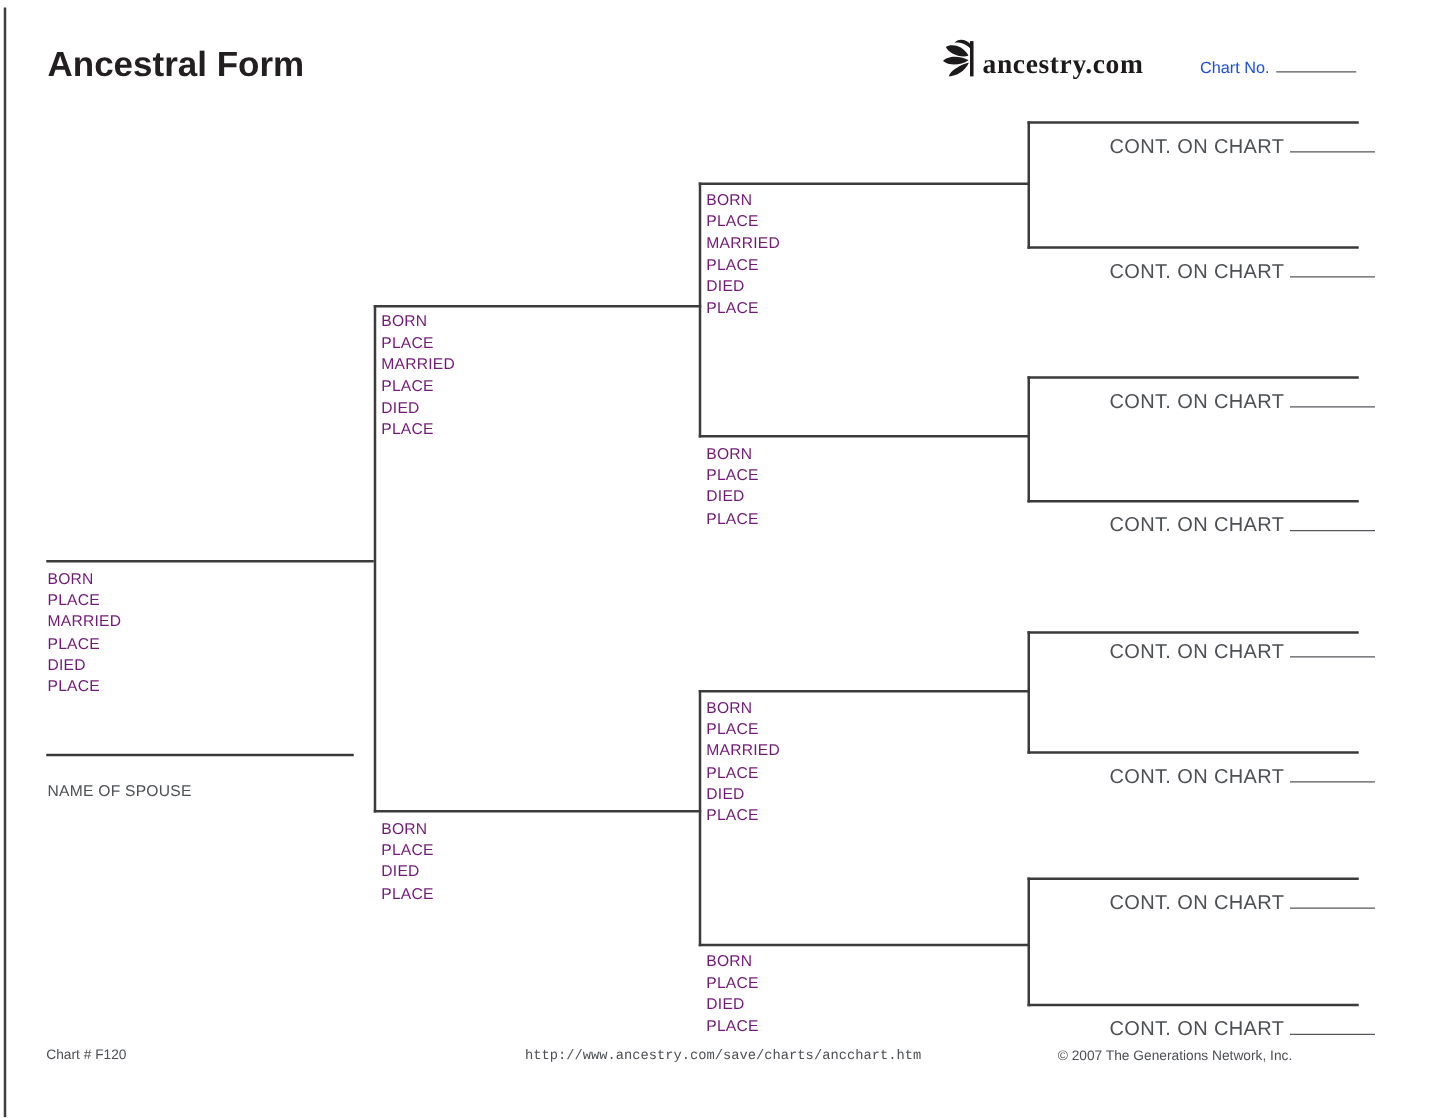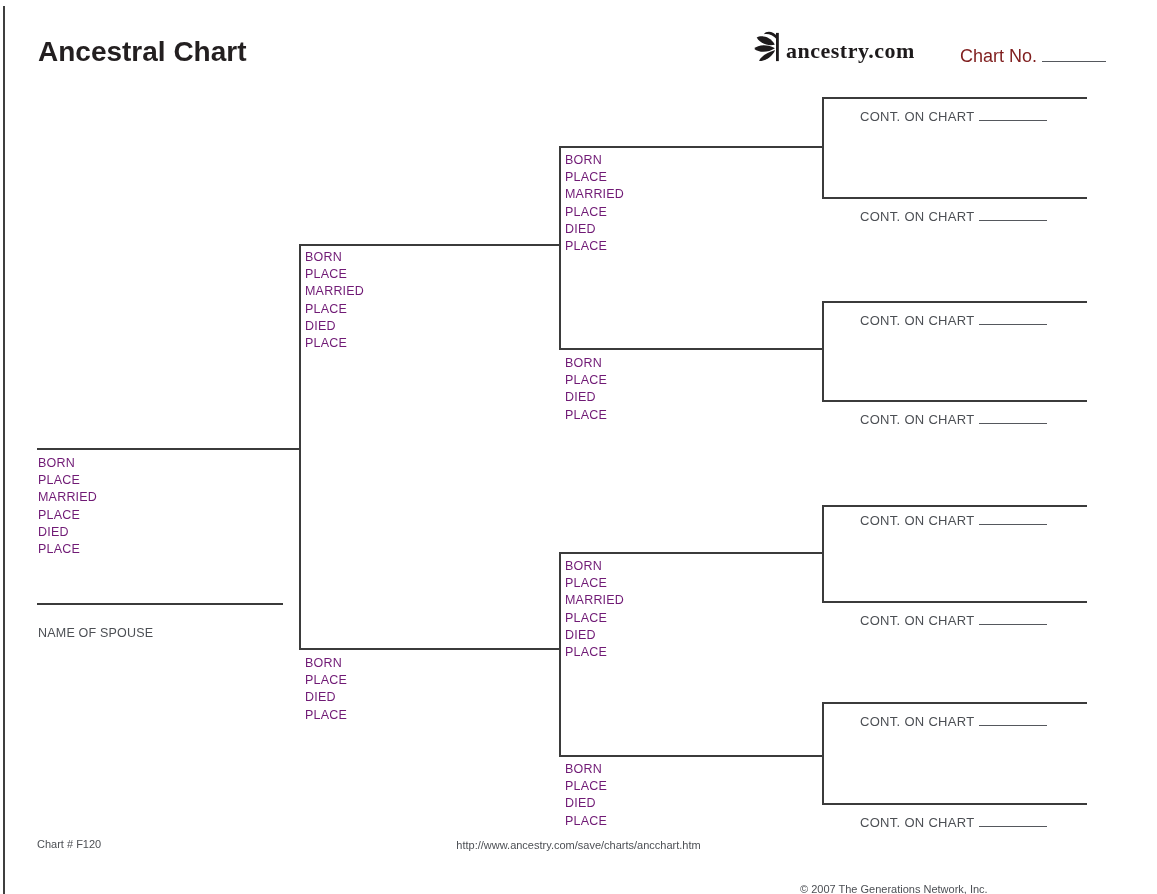--- a/index.html
+++ b/index.html
@@ -9,52 +9,52 @@
   .edge-left { position:absolute; left:3px; top:6px; width:2px; height:888px; background:#3f3f3f; }
 
   .title { position:absolute; left:38px; top:36px; font-size:28px; font-weight:bold;
            color:#231f20; letter-spacing:0px; }
 
   .logo { position:absolute; left:752px; top:30px; display:flex; align-items:flex-end; }
   .logo svg { display:block; }
   .logo-text { font-family:"Liberation Serif", serif; font-weight:600; font-size:22px;
                color:#1d1a1b; margin-left:2px; letter-spacing:0.5px; }
 
-  .smalltext { color:#7f1d1d; font-size:18px; }
+  .smalltext { color:#1d4ed8; font-size:13px; }
   .chart-no { position:absolute; left:960px; top:46px; }
 
   .identity { position:absolute; left:38px; top:121px; font-size:13px; color:#4c4f54; line-height:17.5px; }
   .identity .indent { margin-top:14px; margin-left:64px; }
 
   .blank { display:inline-block; border-bottom:1.5px solid #55585d; height:11px;
            margin-left:5px; vertical-align:baseline; }
   .w64 { width:64px; } .w68 { width:68px; } .w70 { width:70px; } .w72 { width:72px; }
 
   .hline { position:absolute; height:2px; background:#3b3b3b; }
   .vline { position:absolute; width:2px;  background:#3b3b3b; }
 
   .plabels { position:absolute; font-size:12.5px; color:#701a75; line-height:17.2px; letter-spacing:0.2px; }
   .spouse-label { position:absolute; font-size:12.5px; color:#4c4f54; letter-spacing:0.2px;margin-top:15px; }
 
-  .cont { position:absolute; left:860px; width:268px; text-align:left;
-          font-size:13px; color:#4c4f54; letter-spacing:0.3px; }
+  .cont { position:absolute; left:860px; width:268px; text-align:center;
+          font-size:16px; color:#4c4f54; letter-spacing:0.3px; }
 
   .footer-item { position:absolute; font-size:11px; color:#4c4f54; }
   .f-left   { left:37px; top:838px; }
-  .f-center { left:0px; top:839px; width:1157px; text-align:center; }
-  .f-right  { left:800px; top:883px; width:280px; text-align:left; }
+  .f-center { left:0px; top:839px; width:1157px; text-align:center;font-family:Liberation Mono, monospace; }
+  .f-right  { left:800px; top:839px; width:280px; text-align:center; }
 </style>
 </head>
 <body>
 
 <div class="page">
 
   <div class="edge-left"></div>
 
-  <h1 class="title">Ancestral Chart</h1>
+  <h1 class="title">Ancestral Form</h1>
 
   <div class="logo">
     <span>
       <svg width="32" height="34" viewBox="0 0 34 36" fill="#1d1a1b" xmlns="http://www.w3.org/2000/svg">
         <rect x="25.5" y="3" width="3" height="30"></rect>
         <path d="M27 7 C23 1, 15 0.5, 12.5 4.5 C17 3.5, 22 5, 26.5 10 Z"></path>
         <path d="M24 15 C19 6, 9 5, 5 8 C7.5 13.5, 17 17.5, 24 15.5 Z"></path>
         <path d="M24 19 C15 14.5, 5.5 16, 2.5 20 C8 24.5, 18 23.5, 24 19.5 Z"></path>
         <path d="M24 21.5 C16.5 23.5, 8.5 28.5, 7.5 33 C14 33, 21.5 28.5, 24.5 21.5 Z"></path>
       </svg>

